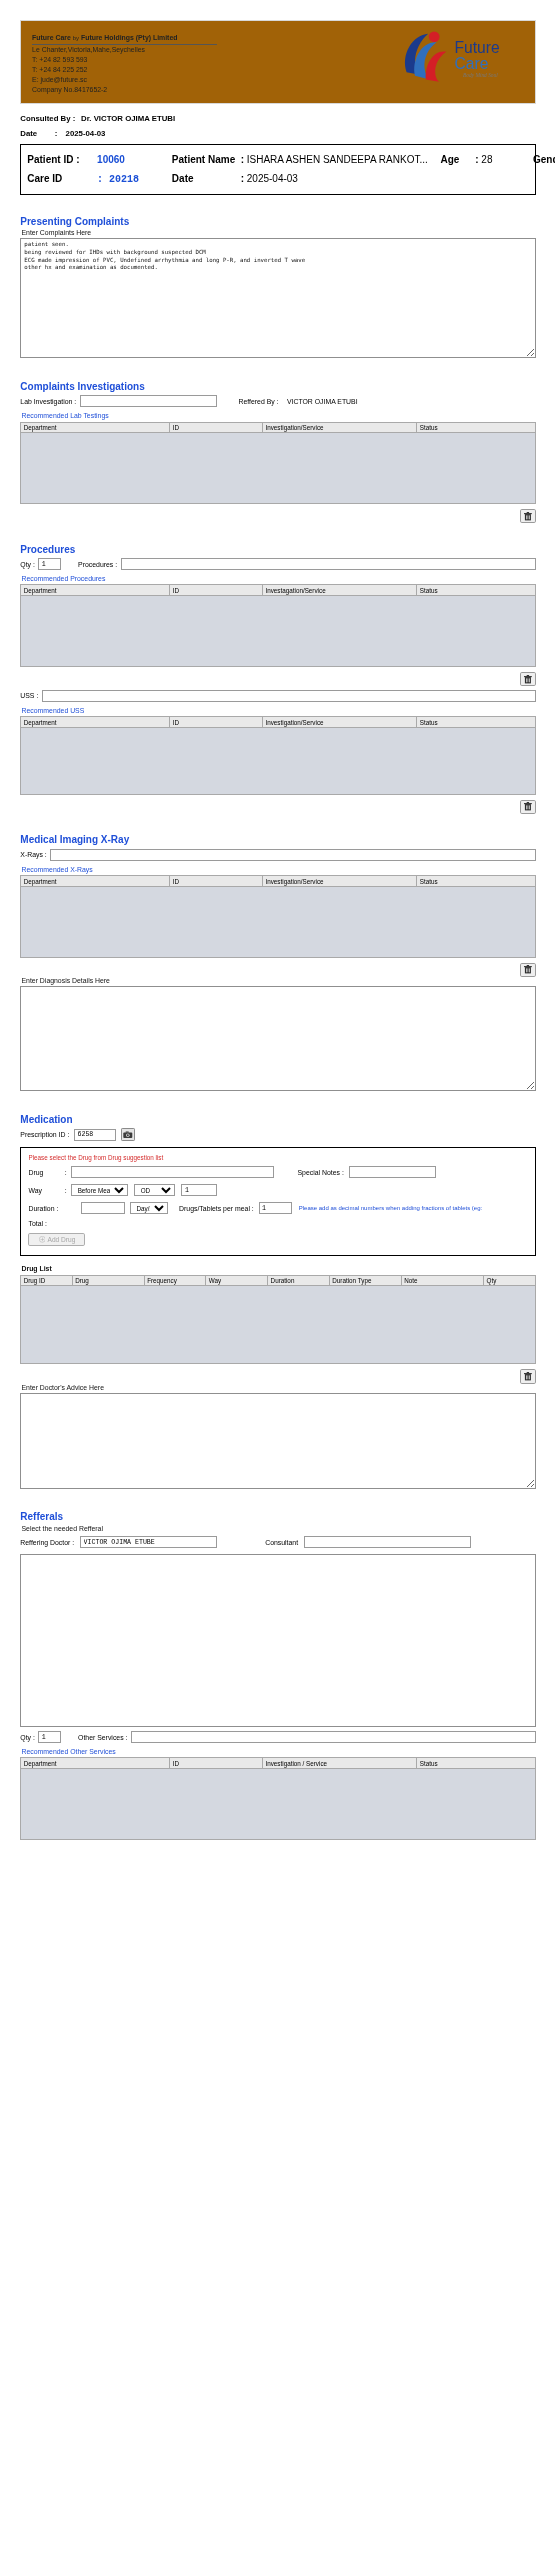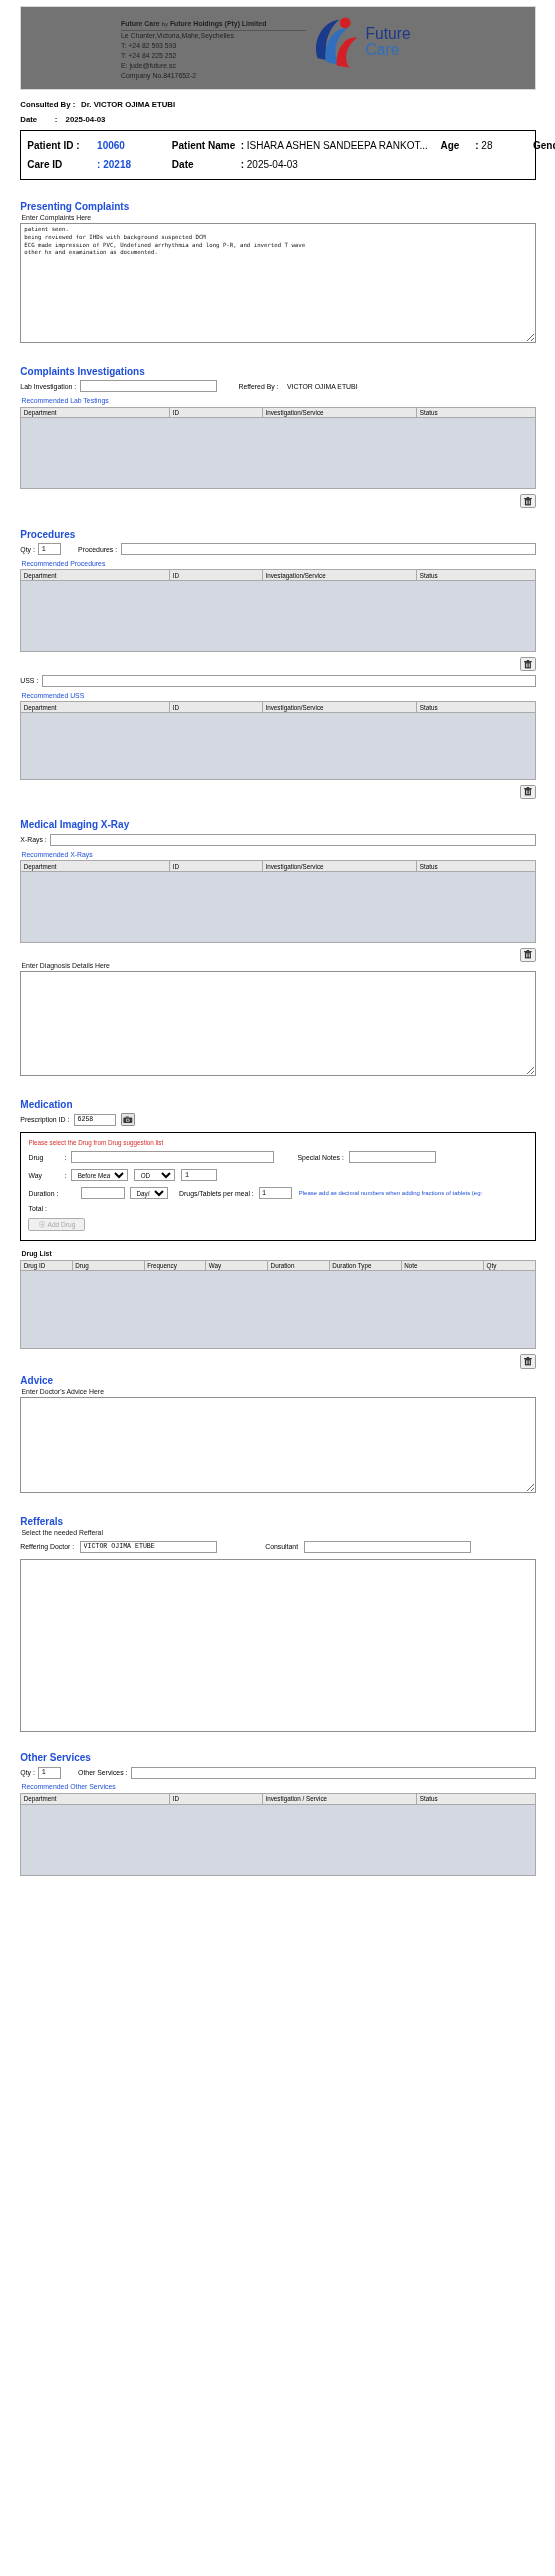--- a/index.html
+++ b/index.html
@@ -9,25 +9,25 @@
     background: #ffffff;
     font-family: "Liberation Sans", sans-serif;
     font-size: 7.8px;
     color: #000;
   }
   .page { width: 556px; padding: 0 20.3px 24px 20.3px; }
 
   
   .header-box {
     border: 0.6px solid #d8d8d8;
-    background: #737373;
-    margin-top: 6px;
+    background: #a16207;
+    margin-top: 20px;
     padding: 8.4px 10.8px;
     display: flex;
-    justify-content: center;
+    justify-content: space-between;
     align-items: flex-start;
     min-height: 65px;
   }
   .clinic-info { font-size: 6.9px; line-height: 1.45; color: #222; padding-top: 3.6px; }
   .clinic-title { white-space: nowrap; }
   .clinic-title .sub { font-size: 6px; }
   .clinic-underline {
     border-bottom: 0.6px solid #555;
     display: inline-block;
     min-width: 185px;
@@ -55,21 +55,21 @@
   .pline { white-space: nowrap; }
   .pline .seg { display: inline-block; }
   .w-pid   { width: 67px; }
   .w-pidv  { width: 72px; }
   .w-pname { width: 66px; }
   .w-pnamev{ width: 197px; }
   .w-age   { width: 32px; }
   .w-agev  { width: 55px; }
   .w-gen   { width: 47px; }
   .w-vid   { width: 67px; }
-  .w-vidv  { width: 72px; }
+  .w-vidv  { width: 72px; font-family: Liberation Mono, monospace; }
   .w-dt    { width: 66px; }
 
   
   h2.section {
     color: #1f4fd8;
     font-size: 10px;
     font-weight: bold;
     margin: 20.3px 0 2.4px 0;
   }
   .sub-label { font-size: 6.9px; margin: 0 0 2.4px 1.2px; color:#111; }
@@ -503,37 +503,35 @@
         <rect x="0" y="1.8" width="13" height="1.8" fill="#2b2b2b"></rect>
         <rect x="4.5" y="0" width="4" height="1.6" fill="#2b2b2b"></rect>
         <rect x="3.7" y="5.6" width="1.1" height="6.6" fill="#fff"></rect>
         <rect x="6" y="5.6" width="1.1" height="6.6" fill="#fff"></rect>
         <rect x="8.3" y="5.6" width="1.1" height="6.6" fill="#fff"></rect>
       </svg>
     </div>
   </div>
 
   
-  <h2 class="section" style="margin-top:6px;">Advice</h2>
   <div class="sub-label">Enter Doctor's Advice Here</div>
   <textarea class="big-area" style="height: 96px;"></textarea>
 
   
   <h2 class="section">Refferals</h2>
   <div class="sub-label">Select the needed Refferal</div>
   <div class="ref-row">
     <span class="fld-label">Reffering Doctor :</span>
     <input class="txt" style="width: 137px;" value="VICTOR OJIMA ETUBE">
     <span class="fld-label" style="margin-left:42px;">Consultant</span>
     <input class="txt" style="width: 167px;" value="">
   </div>
   <div class="ref-area"></div>
 
   
-  <h2 class="section">Other Services</h2>
   <div class="inline" style="margin-top:3.6px;">
     <span class="fld-label">Qty :</span>
     <input class="txt" style="width: 23px;" value="1">
     <span class="fld-label" style="margin-left:13px;">Other Services :</span>
     <input class="txt" style="flex: 1 1 0%;" value="">
   </div>
   <div class="rec-label">Recommended Other Services</div>
   <table class="grid">
     <colgroup>
         <col style="width:29%">

